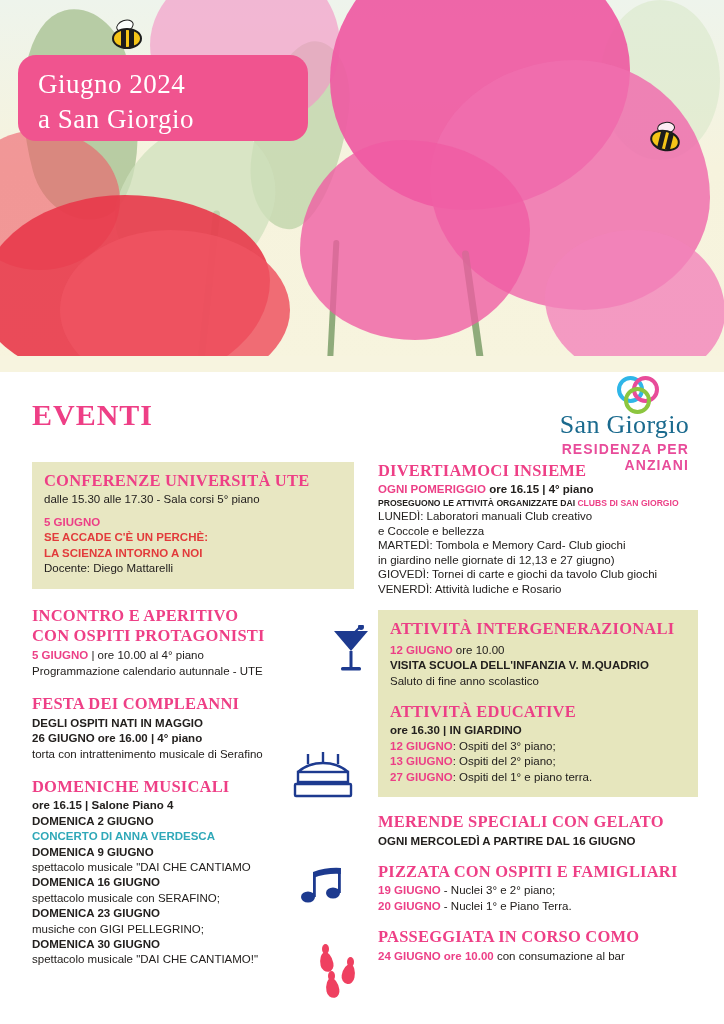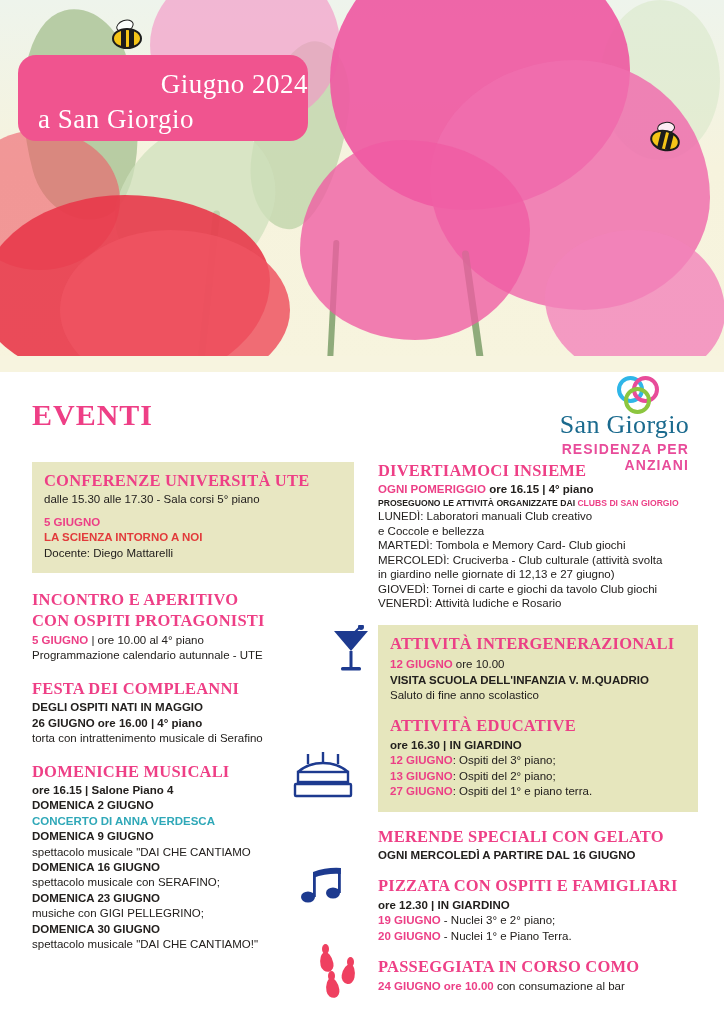--- a/index.html
+++ b/index.html
@@ -62,21 +62,21 @@
   .bee-wing{position:absolute;width:16px;height:10px;border-radius:50%;background:rgba(255,255,255,.85);border:1.5px solid #1c1c1c;top:-8px;left:4px;transform:rotate(-20deg);}
   
   .title-pill{
     position:absolute;left:18px;top:55px;width:290px;height:86px;
     background:#f0548f;border-radius:18px;
   }
   .title-pill .t1,.title-pill .t2{
     color:#ffffff;font-family:"Liberation Serif", serif;font-size:27px;
     letter-spacing:.5px;margin-left:20px;
   }
-  .title-pill .t1{padding-top:14px;text-align:right;}
+  .title-pill .t1{padding-top:14px;}
   .title-pill .t2{padding-top:4px;}
 
   
   .eventi{
     position:absolute;left:32px;top:398px;
     font-family:"Liberation Serif", serif;font-weight:bold;font-size:30px;
     color:#ee3f86;letter-spacing:1px;
   }
   .logo{position:absolute;right:35px;top:376px;width:190px;text-align:right;}
   .logo-mark{width:46px;height:32px;margin:0 auto 2px 118px;position:relative;}
@@ -169,20 +169,21 @@
   <div class="logo-name">San Giorgio</div>
   <div class="logo-sub">RESIDENZA PER ANZIANI</div>
 </div>
 
 <div class="col-left">
 
   <div class="panel blk">
     <h2 class="sec">CONFERENZE UNIVERSITÀ UTE</h2>
     <p class="line">dalle 15.30 alle 17.30 - Sala corsi 5° piano</p>
     <p class="line pink" style="margin-top:7px;">5 GIUGNO</p>
+    <p class="line red">SE ACCADE C'È UN PERCHÈ:</p>
     <p class="line red">LA SCIENZA INTORNO A NOI</p>
     <p class="line">Docente: Diego Mattarelli</p>
   </div>
 
   <div class="blk" style="margin-top:18px;">
     <h2 class="sec">INCONTRO E APERITIVO</h2>
     <h2 class="sec">CON OSPITI PROTAGONISTI</h2>
     <p class="line" style="margin-top:3px;"><span class="pink">5 GIUGNO</span><span> | ore 10.00 al 4° piano</span></p>
     <p class="line">Programmazione calendario autunnale - UTE</p>
   </div>
@@ -212,21 +213,20 @@
 
 <div class="col-right">
 
   <div class="blk">
     <h2 class="sec">DIVERTIAMOCI INSIEME</h2>
     <p class="line"><span class="pink">OGNI POMERIGGIO</span><span class="bold"> ore 16.15 | 4° piano</span></p>
     <p class="line small" style="font-size:8.6px;font-weight:bold;"><span>PROSEGUONO LE ATTIVITÀ ORGANIZZATE DAI </span><span class="pinkline">CLUBS DI SAN GIORGIO</span></p>
     <p class="line tight">LUNEDÌ: Laboratori manuali Club creativo</p>
     <p class="line tight">e Coccole e bellezza</p>
     <p class="line tight">MARTEDÌ: Tombola e Memory Card- Club giochi</p>
-    <p class="line tight">MERCOLEDÌ: Cruciverba - Club culturale  (attività svolta</p>
     <p class="line tight">in giardino nelle giornate di 12,13 e 27 giugno)</p>
     <p class="line tight">GIOVEDÌ: Tornei di carte e giochi da tavolo Club giochi</p>
     <p class="line tight">VENERDÌ: Attività ludiche e Rosario</p>
   </div>
 
   <div class="panel olive" style="margin-top:6px;">
     <div>
       <h2 class="sec olive">ATTIVITÀ INTERGENERAZIONALI</h2>
       <p class="line" style="margin-top:4px;"><span class="pink">12 GIUGNO</span><span> ore 10.00</span></p>
       <p class="line bold">VISITA SCUOLA DELL'INFANZIA V. M.QUADRIO</p>
@@ -241,21 +241,20 @@
     </div>
   </div>
 
   <div class="blk" style="margin-top:16px;">
     <h2 class="sec">MERENDE SPECIALI CON GELATO</h2>
     <p class="line bold">OGNI MERCOLEDÌ A PARTIRE DAL 16 GIUGNO</p>
   </div>
 
   <div class="blk" style="margin-top:14px;">
     <h2 class="sec">PIZZATA CON OSPITI E FAMIGLIARI</h2>
-    <p class="line bold">ore 12.30 | IN GIARDINO</p>
     <p class="line"><span class="pink">19 GIUGNO</span><span> - Nuclei 3° e 2° piano;</span></p>
     <p class="line"><span class="pink">20 GIUGNO</span><span> - Nuclei 1° e Piano Terra.</span></p>
   </div>
 
   <div class="blk" style="margin-top:14px;">
     <h2 class="sec">PASSEGGIATA IN CORSO COMO</h2>
     <p class="line"><span class="pink">24 GIUGNO ore 10.00</span><span> con consumazione al bar</span></p>
   </div>
 </div>
 

